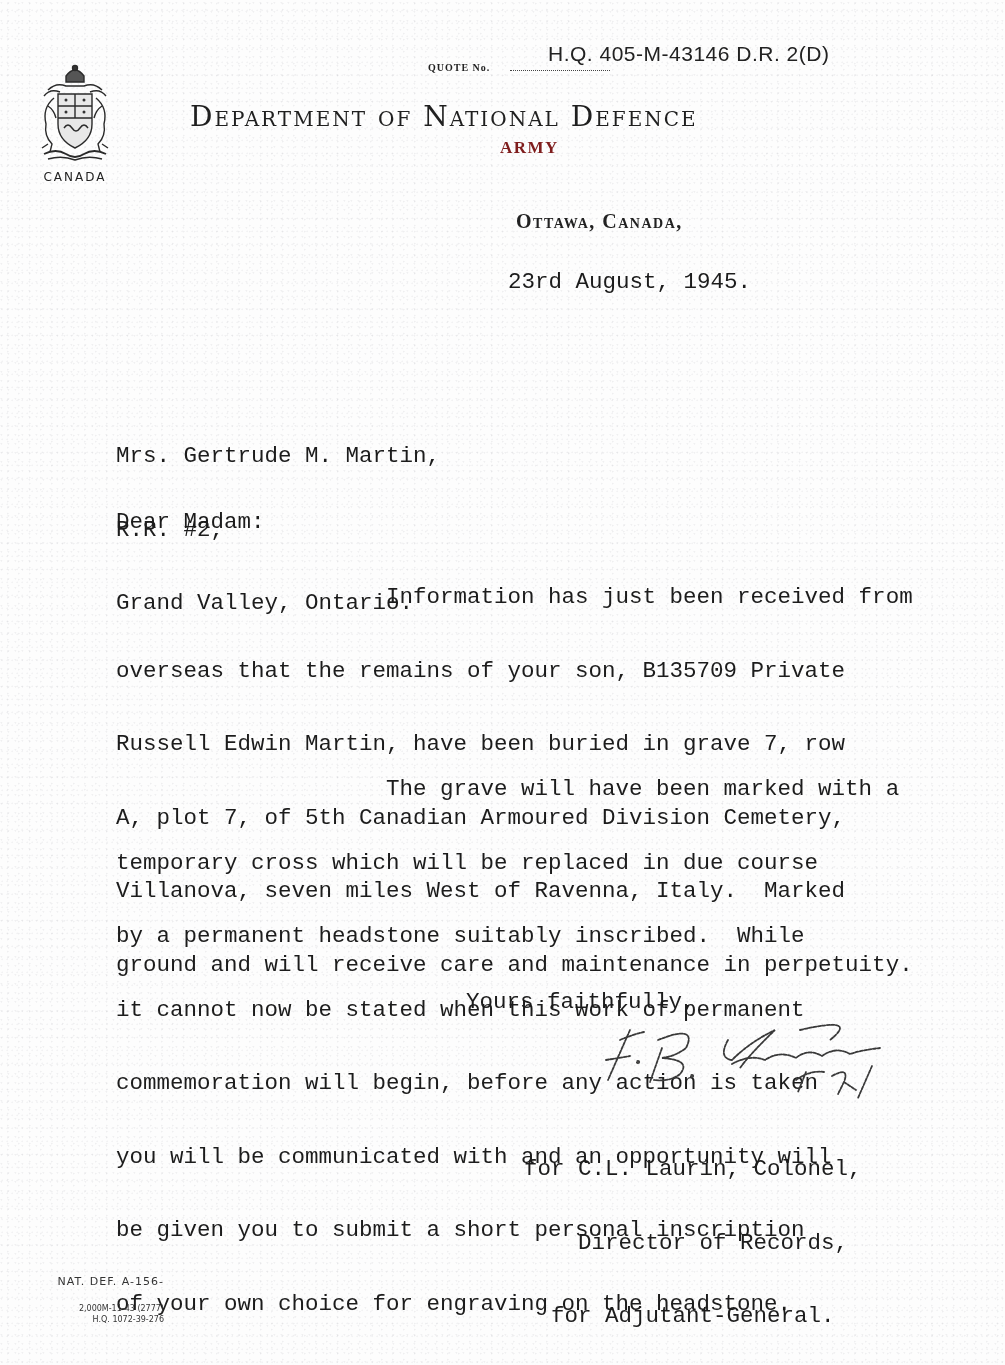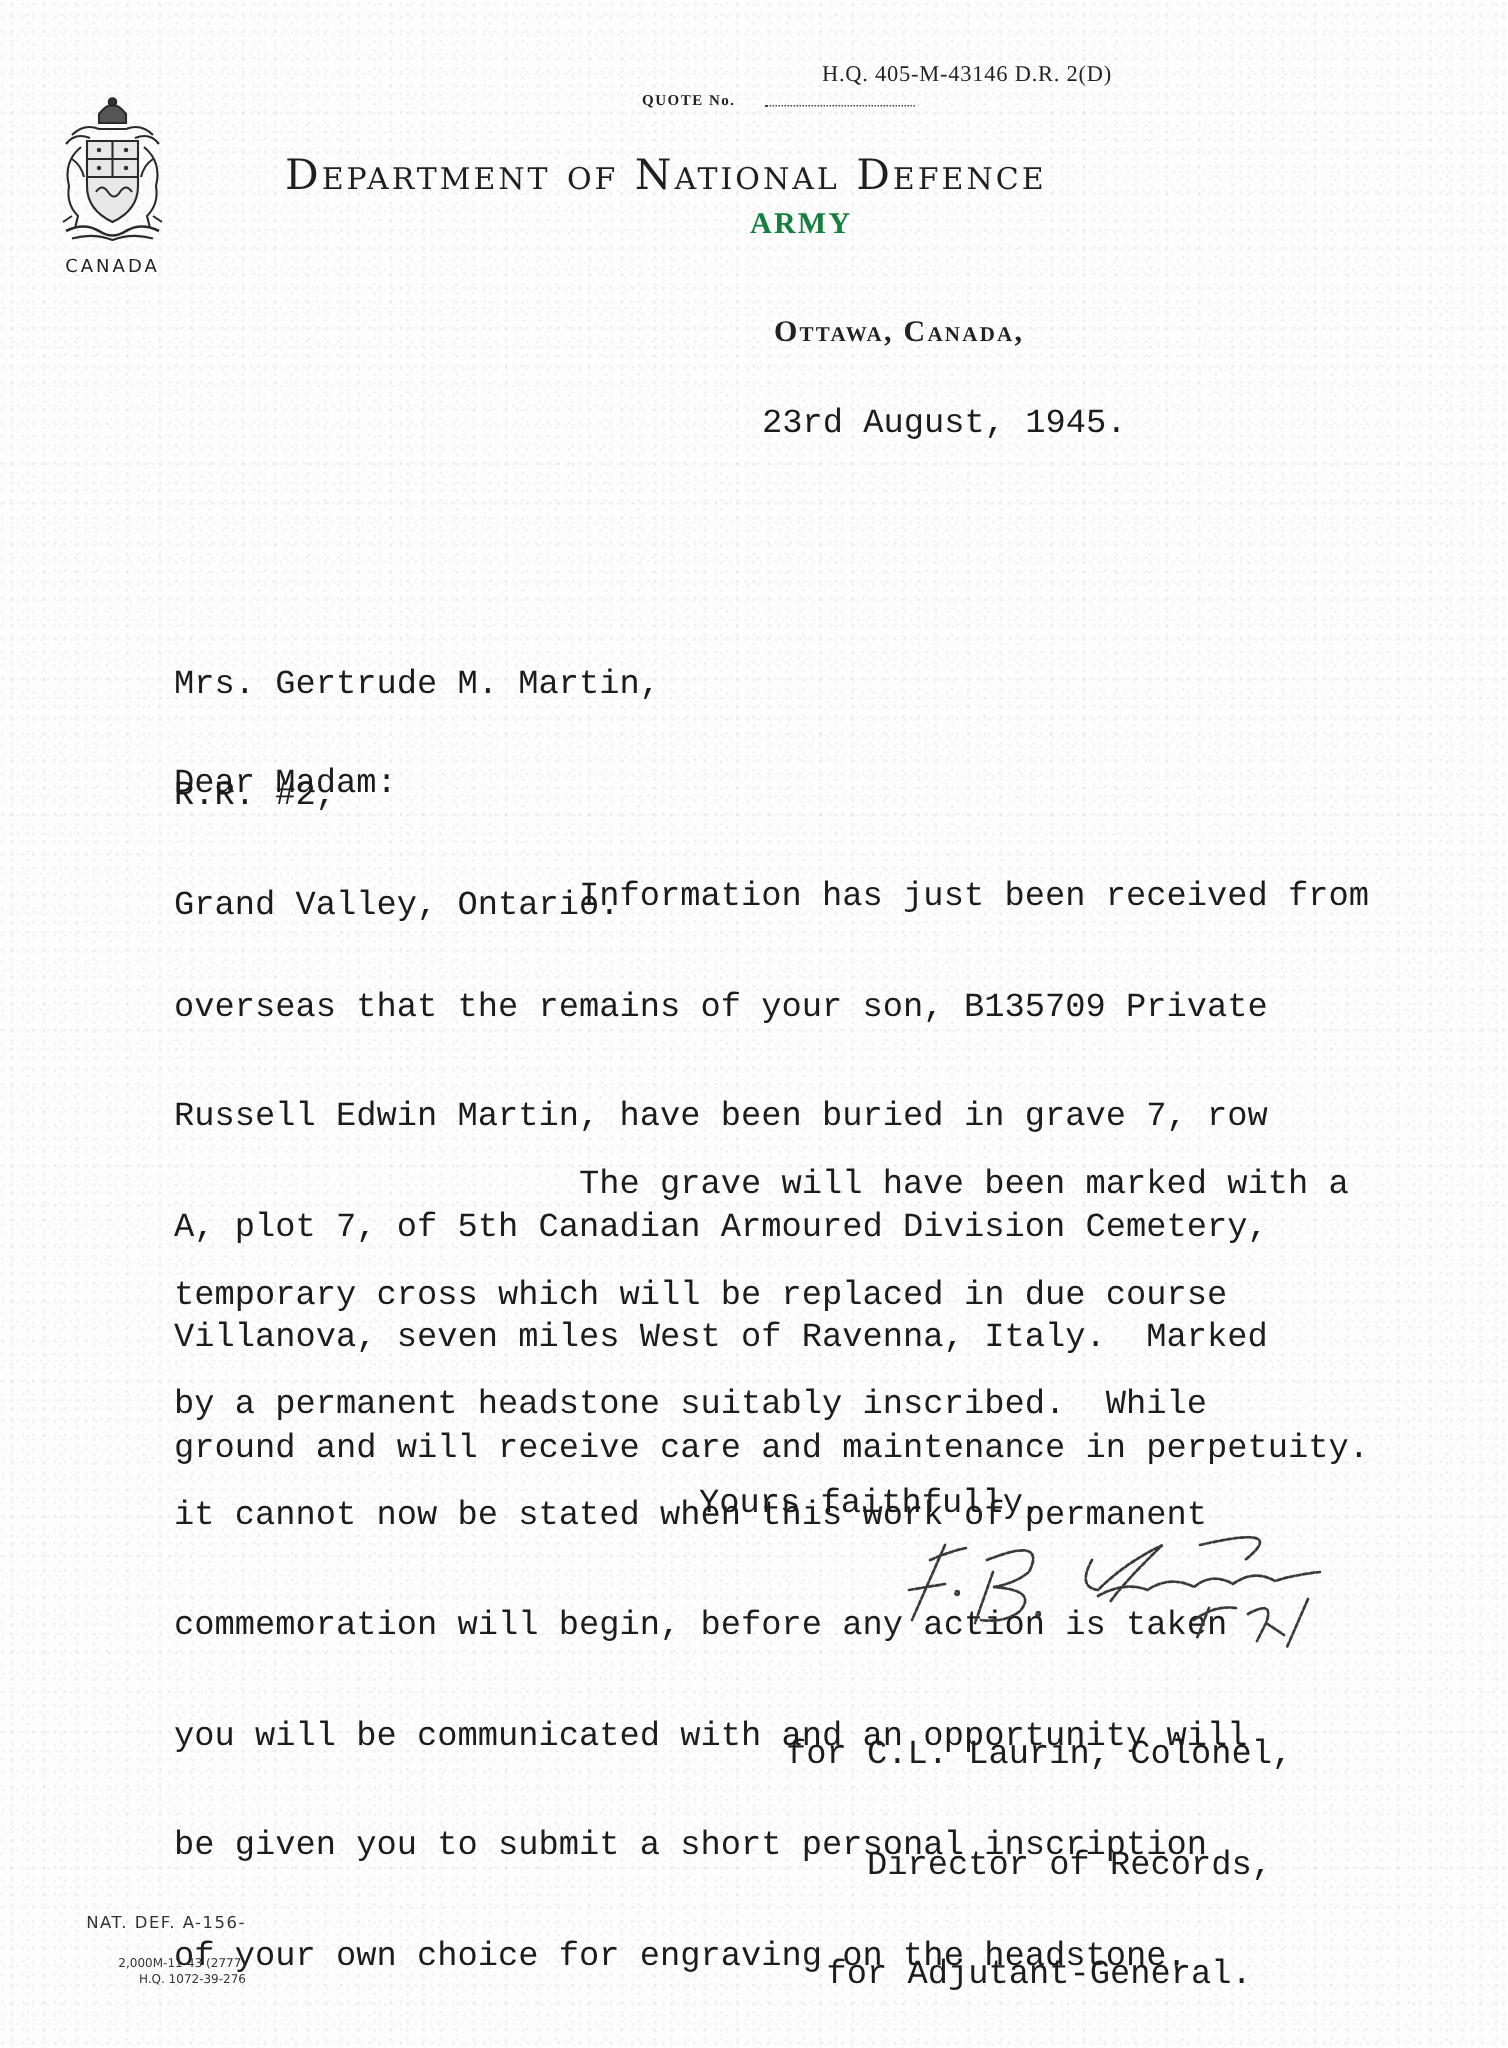--- a/index.html
+++ b/index.html
@@ -44,40 +44,40 @@
       font-weight: bold;
       letter-spacing: 1px;
       color: #222;
     }
     .quote-dots {
       left: 510px; top: 70px; width: 100px;
       border-bottom: 1px dotted #444;
     }
     .quote-value {
       left: 548px; top: 42px;
-      font-family: Liberation Serif, serif;
-      font-size: 15px;
+      font-family: Liberation Sans, sans-serif;
+      font-size: 21px;
       color: #222;
       letter-spacing: 0.5px;
     }
     .dept-title {
       left: 190px; top: 100px;
       font-family: "DejaVu Serif", serif;
       font-size: 28px;
       font-variant: small-caps;
       letter-spacing: 2px;
       color: #1f1f1f;
     }
     .dept-sub {
       left: 500px; top: 138px;
       font-family: "Liberation Serif", serif;
-      font-size: 20px;
+      font-size: 17px;
       font-weight: bold;
       letter-spacing: 1.5px;
-      color: #15803d;
+      color: #7f1d1d;
     }
     .place {
       left: 516px; top: 210px;
       font-family: "Liberation Serif", serif;
       font-size: 20px;
       font-weight: bold;
       font-variant: small-caps;
       letter-spacing: 1.5px;
       color: #222;
     }

